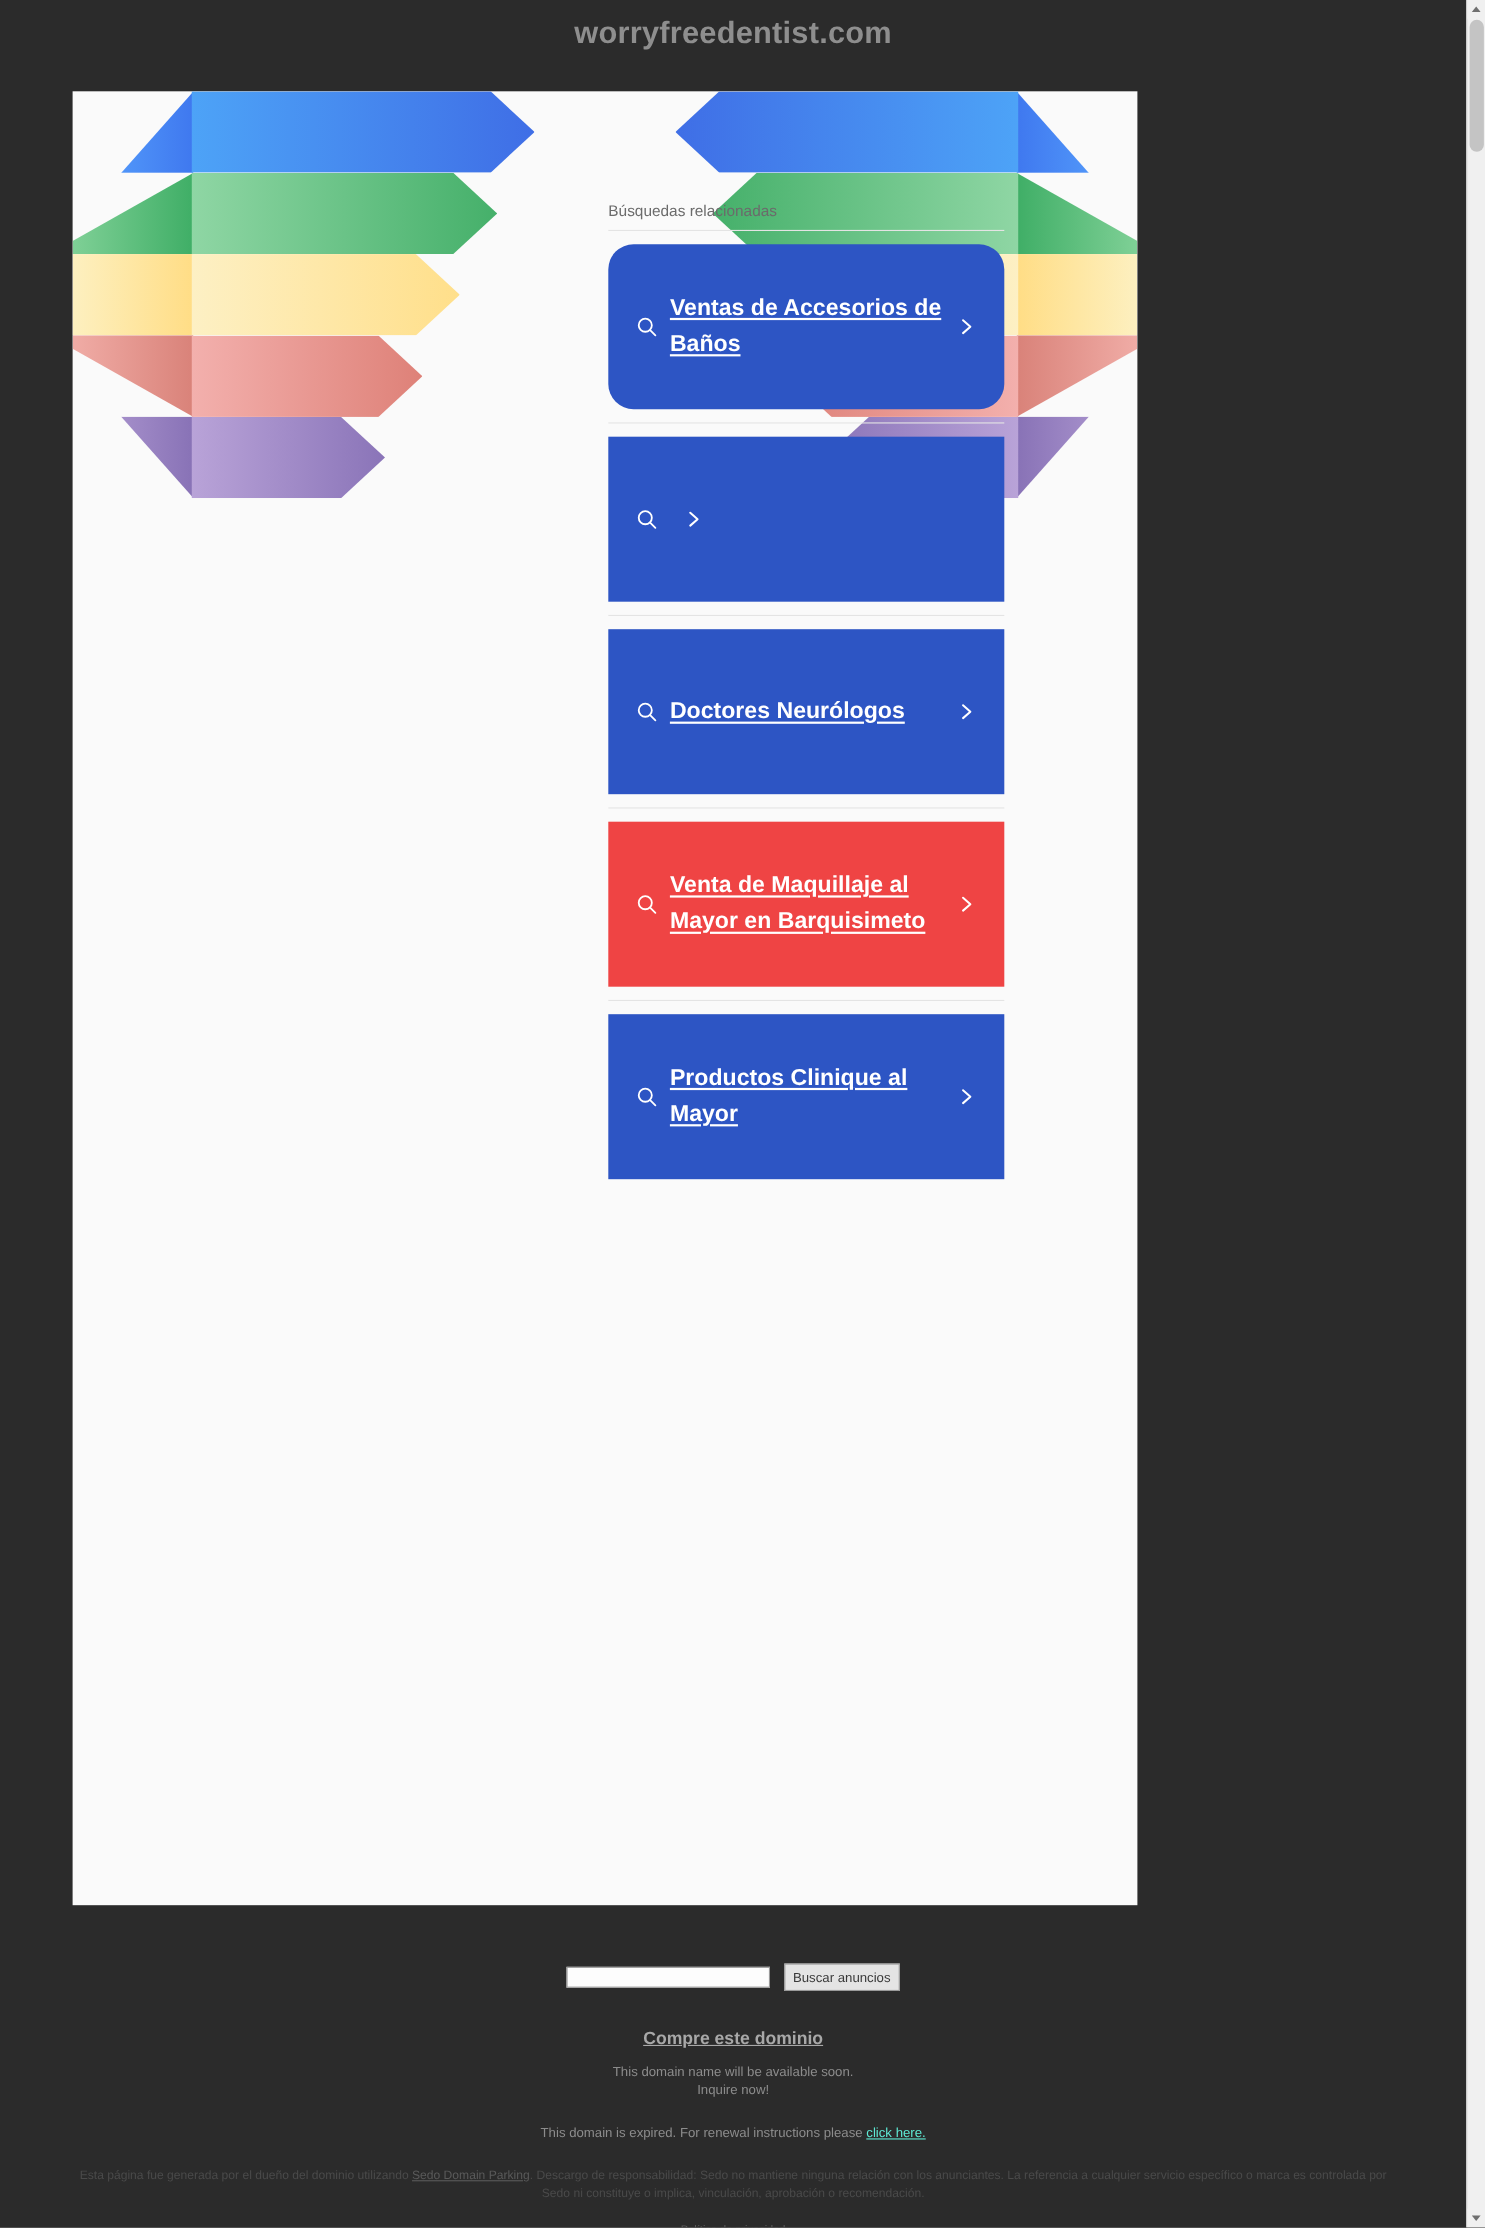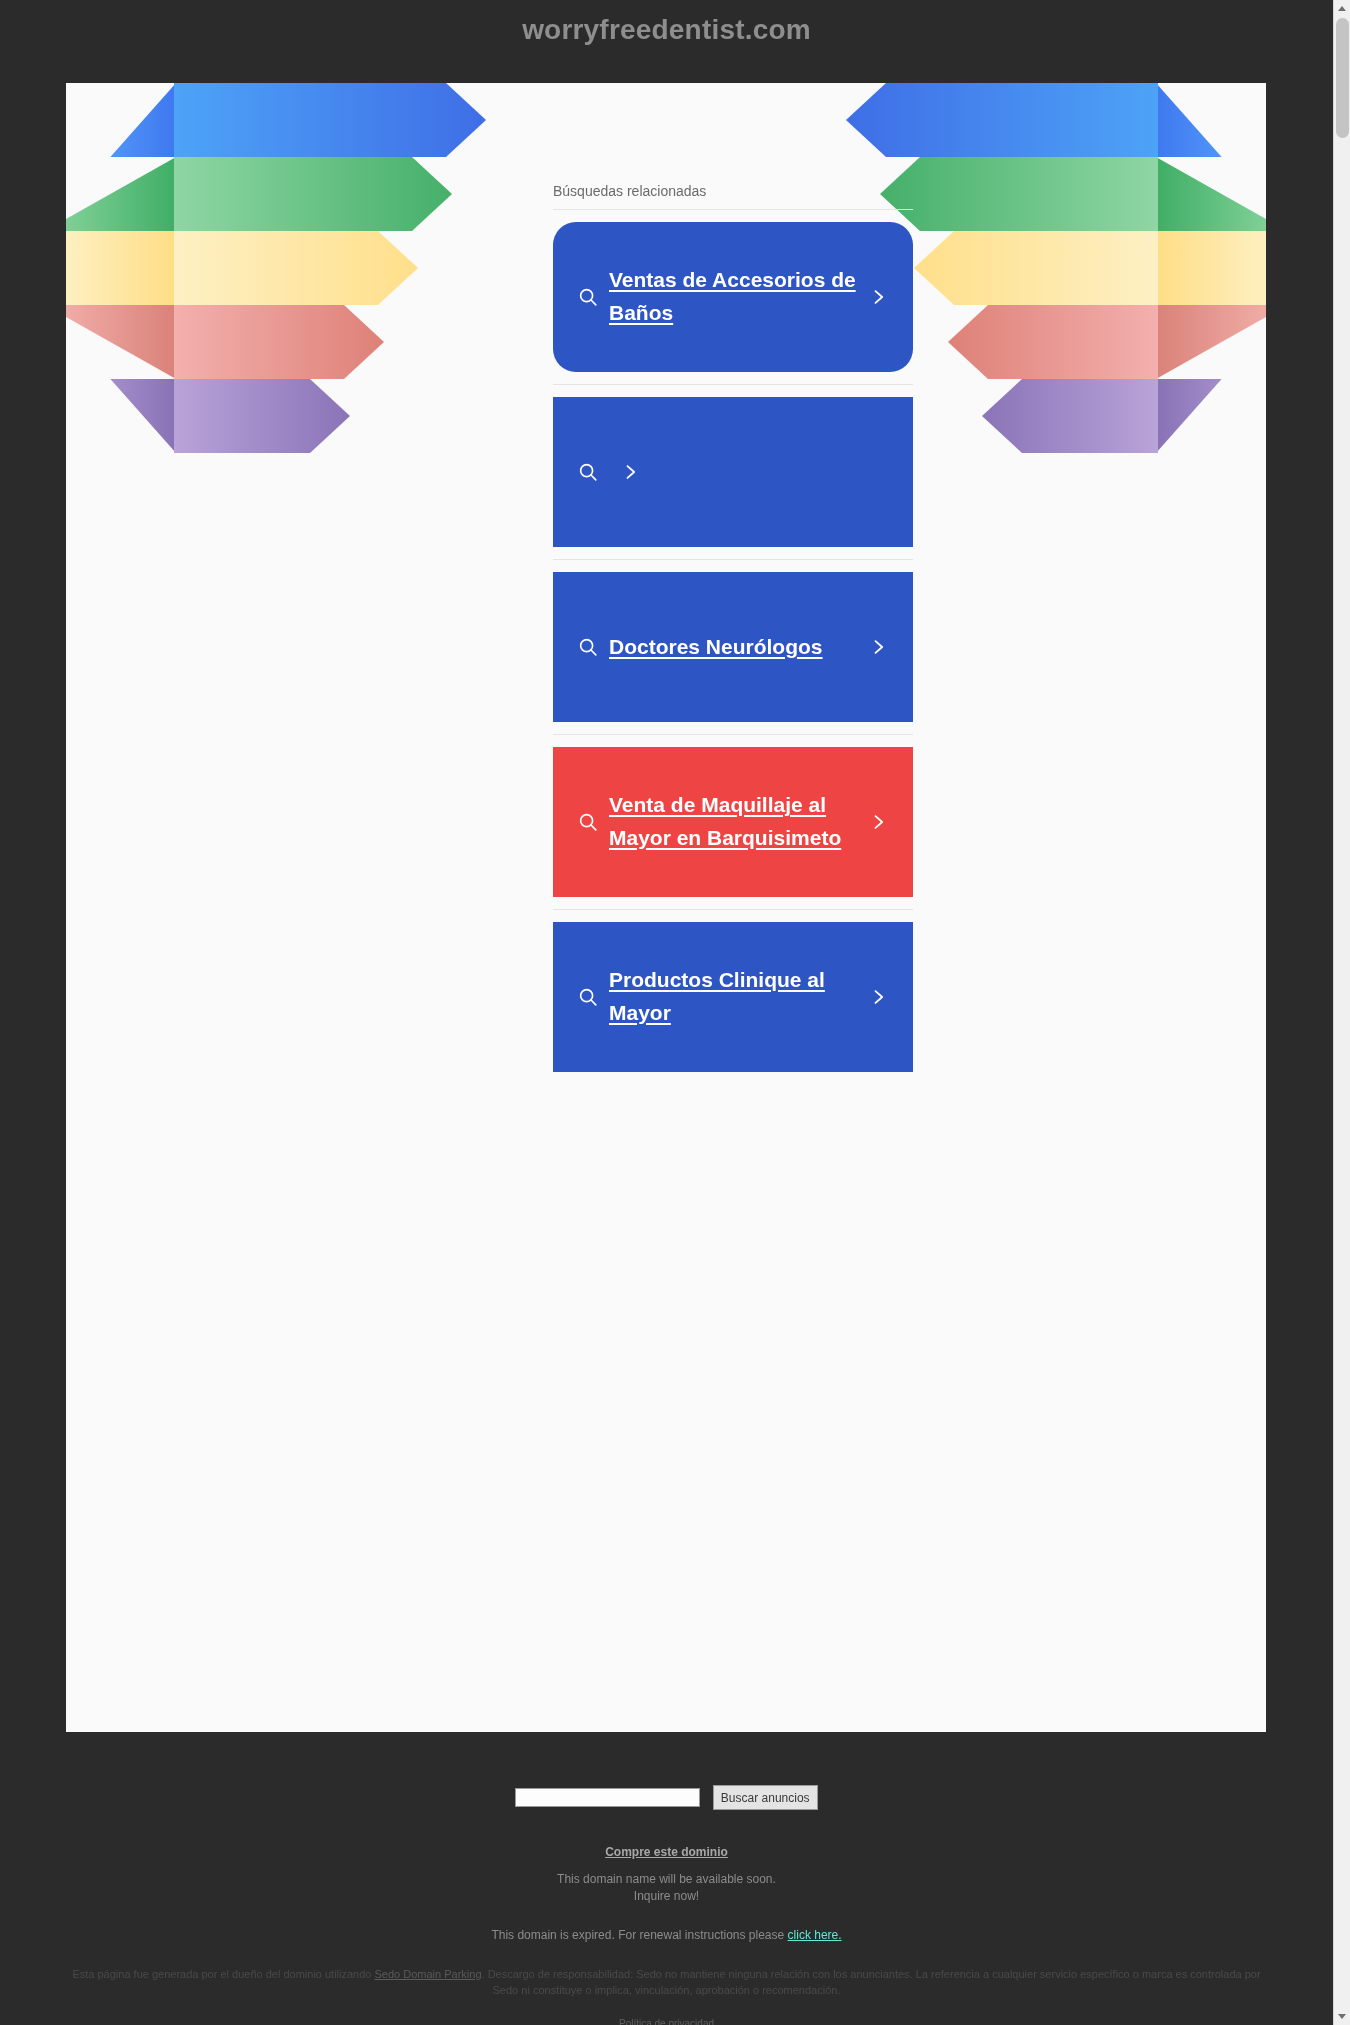--- a/index.html
+++ b/index.html
@@ -56,21 +56,21 @@
     font-size: 28px;
     font-weight: bold;
     color: #8e8e8e;
     letter-spacing: 0.2px;
   }
 
   
   .panel {
     position: absolute;
     left: 66px; top: 83px;
-    width: 1200px; height: 1649px;
+    width: 968px; height: 1649px;
     background: #fafafa;
     overflow: hidden;
   }
 
   
   .chev-wrap { position: absolute; top: 0; height: 580px; width: 420px; }
   .chev-wrap.left  { left: 0; }
   .chev-wrap.right { right: 0; transform: scaleX(-1); }
 
   .chev { position: absolute; left: 0; width: 420px; height: 74px; }
@@ -153,21 +153,21 @@
     color: #3a3a3a;
     vertical-align: middle;
     font-family: "Liberation Sans", sans-serif;
     cursor: pointer;
   }
 
   
   .footer { position: absolute; left: 0; top: 1845px; width: 1333px; text-align: center; }
   .buy-link {
     display: block;
-    font-size: 12px;
+    font-size: 16px;
     font-weight: bold;
     color: #a8a8a8;
     text-decoration: underline;
     margin-bottom: 12px;
   }
   .buy-sub {
     font-size: 12px;
     color: #8c8c8c;
     line-height: 1.45;
     margin-bottom: 22px;

